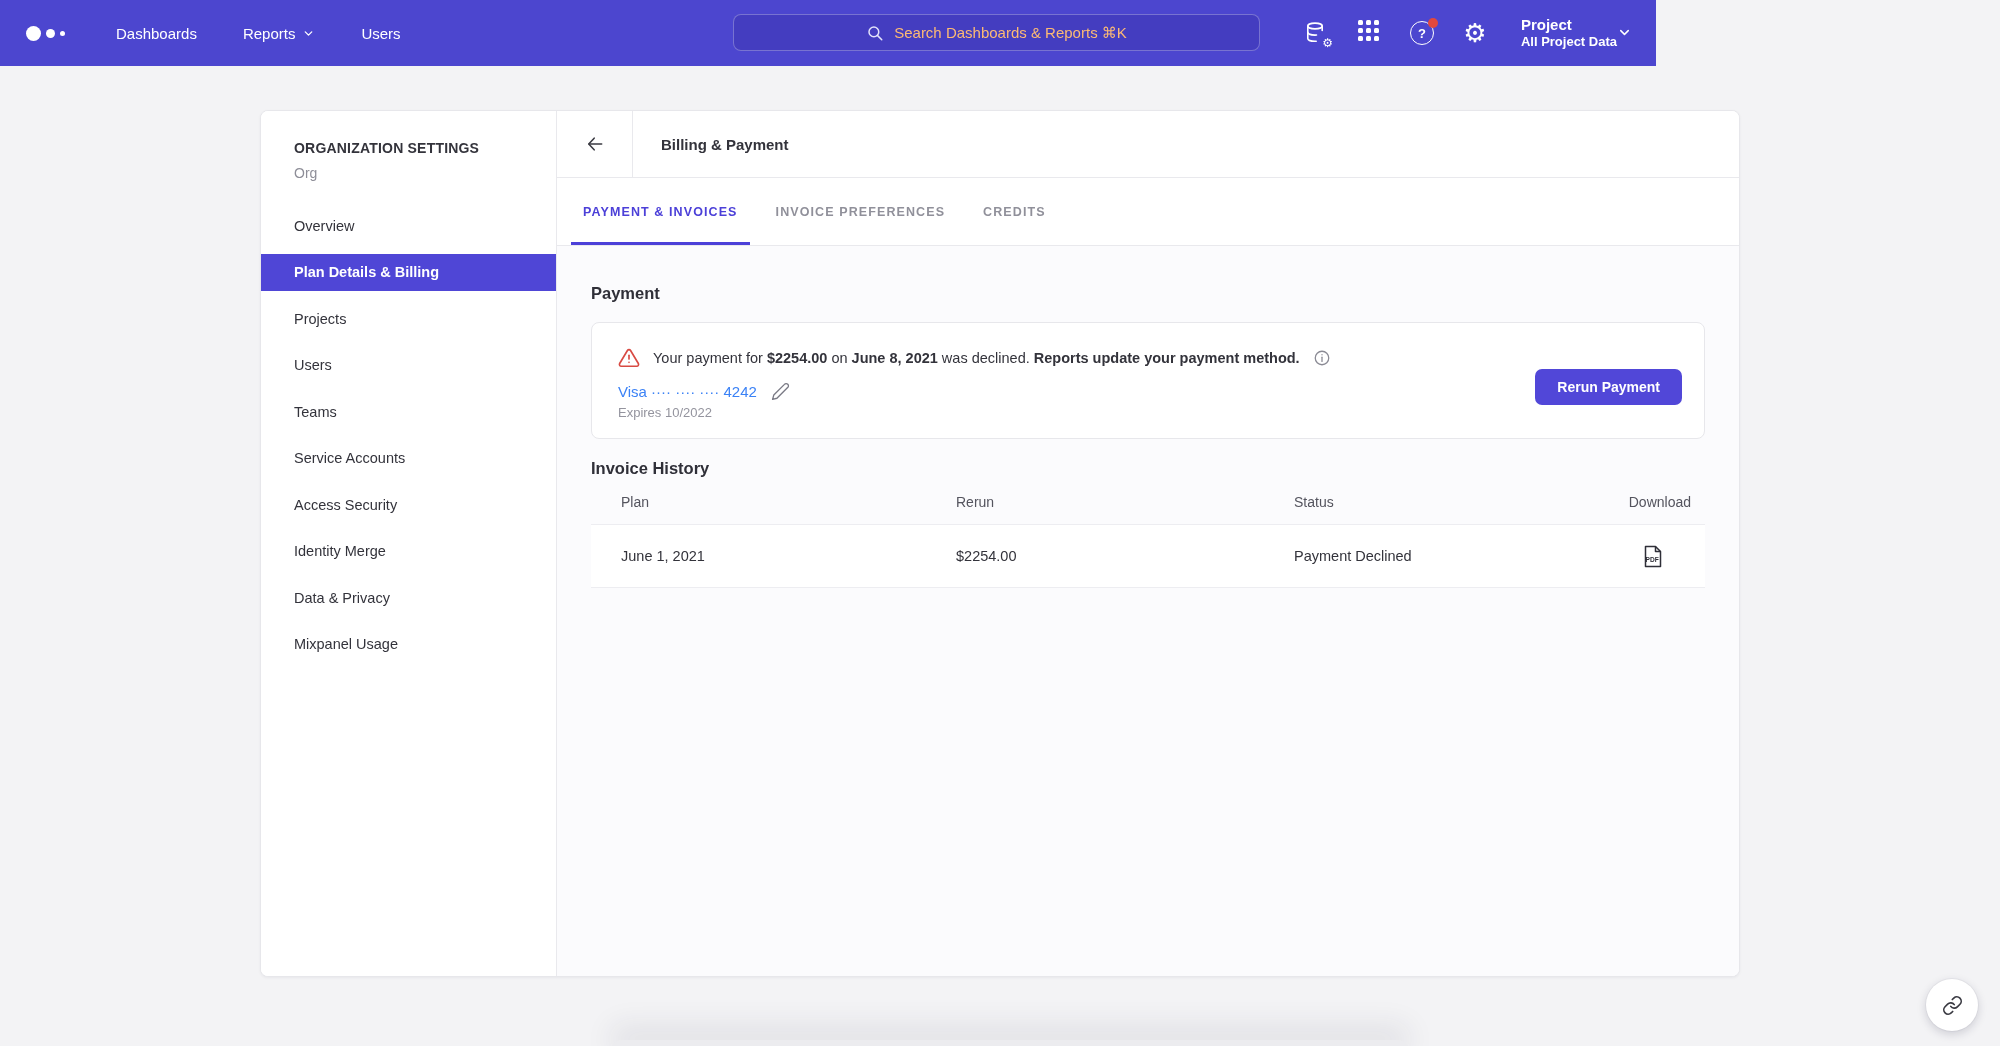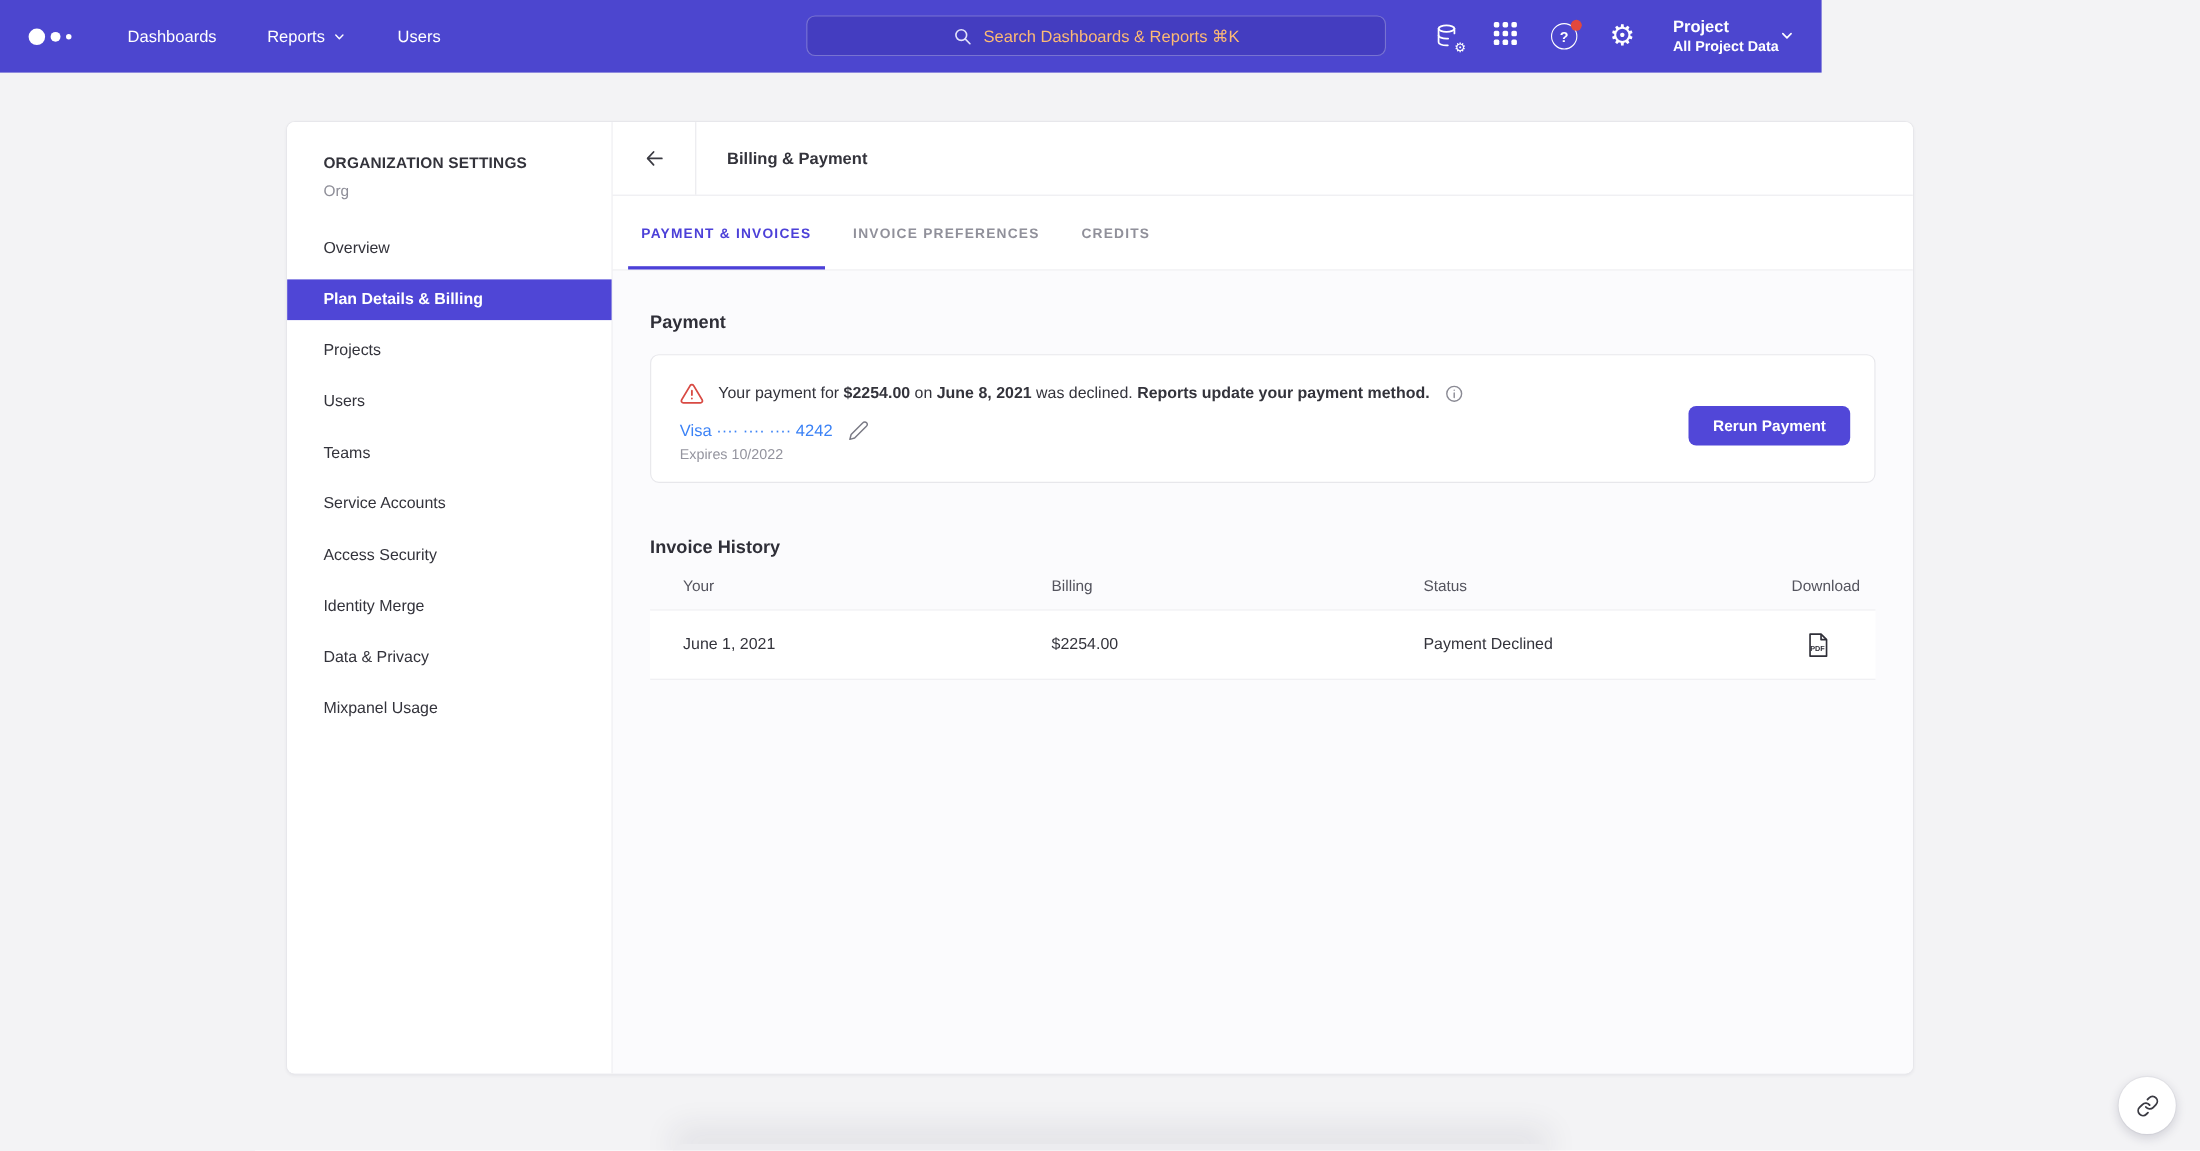--- a/index.html
+++ b/index.html
@@ -73,21 +73,21 @@
   .pay-card { margin-top:19px; background:#fff; border:1px solid #e7e7eb; border-radius:8px;
     position:relative; padding:24px 26px 18px 26px; }
   .alert-row { display:flex; align-items:center; gap:13px; font-size:14.5px; color:#33333b; }
   .alert-row b { font-weight:bold; }
   .cc-row { margin-top:13px; display:flex; align-items:center; gap:14px; font-size:15px; color:#3b82f6; }
   .exp { margin-top:4px; font-size:13px; color:#94949e; }
   .rerun-btn { position:absolute; right:22px; top:46px; height:36px; padding:0 22px;
     background:#5147d8; color:#fff; font-size:14px; font-weight:bold; border:none; border-radius:7px;
     font-family:"Liberation Sans", sans-serif; cursor:pointer; }
 
-  .invoice-h { margin-top:50px; }
+  .invoice-h { margin-top:20px; }
   .inv-table { margin-top:2px; }
   .thead, .trow { display:grid; grid-template-columns:335px 338px 1fr 110px; align-items:center;
     padding-left:30px; padding-right:14px; }
   .thead { height:44px; font-size:14px; color:#54545e; }
   .thead .col-dl { justify-self:end; }
   .trow { height:64px; background:#fff; border-top:1px solid #ededf1; border-bottom:1px solid #ededf1;
     font-size:14.5px; color:#33333b; }
   .trow .col-dl { justify-self:end; cursor:pointer; padding-right:28px; }
 
   
@@ -233,22 +233,22 @@
         </div>
         <div class="exp">Expires 10/2022</div>
 
         <button class="rerun-btn">Rerun Payment</button>
       </div>
 
       <div class="section-h invoice-h">Invoice History</div>
 
       <div class="inv-table">
         <div class="thead">
-          <span>Your</span>
-          <span>Billing</span>
+          <span>Plan</span>
+          <span>Rerun</span>
           <span>Status</span>
           <span class="col-dl">Download</span>
         </div>
         <div class="trow">
           <span>June 1, 2021</span>
           <span>$2254.00</span>
           <span>Payment Declined</span>
           <span class="col-dl">
             <svg width="21" height="23" viewBox="0 0 21 23" fill="none">
               <path d="M3.5 1.5h10l5 5v15h-15z" stroke="#2f2f38" stroke-width="1.5" stroke-linejoin="round" fill="#fff"></path>

